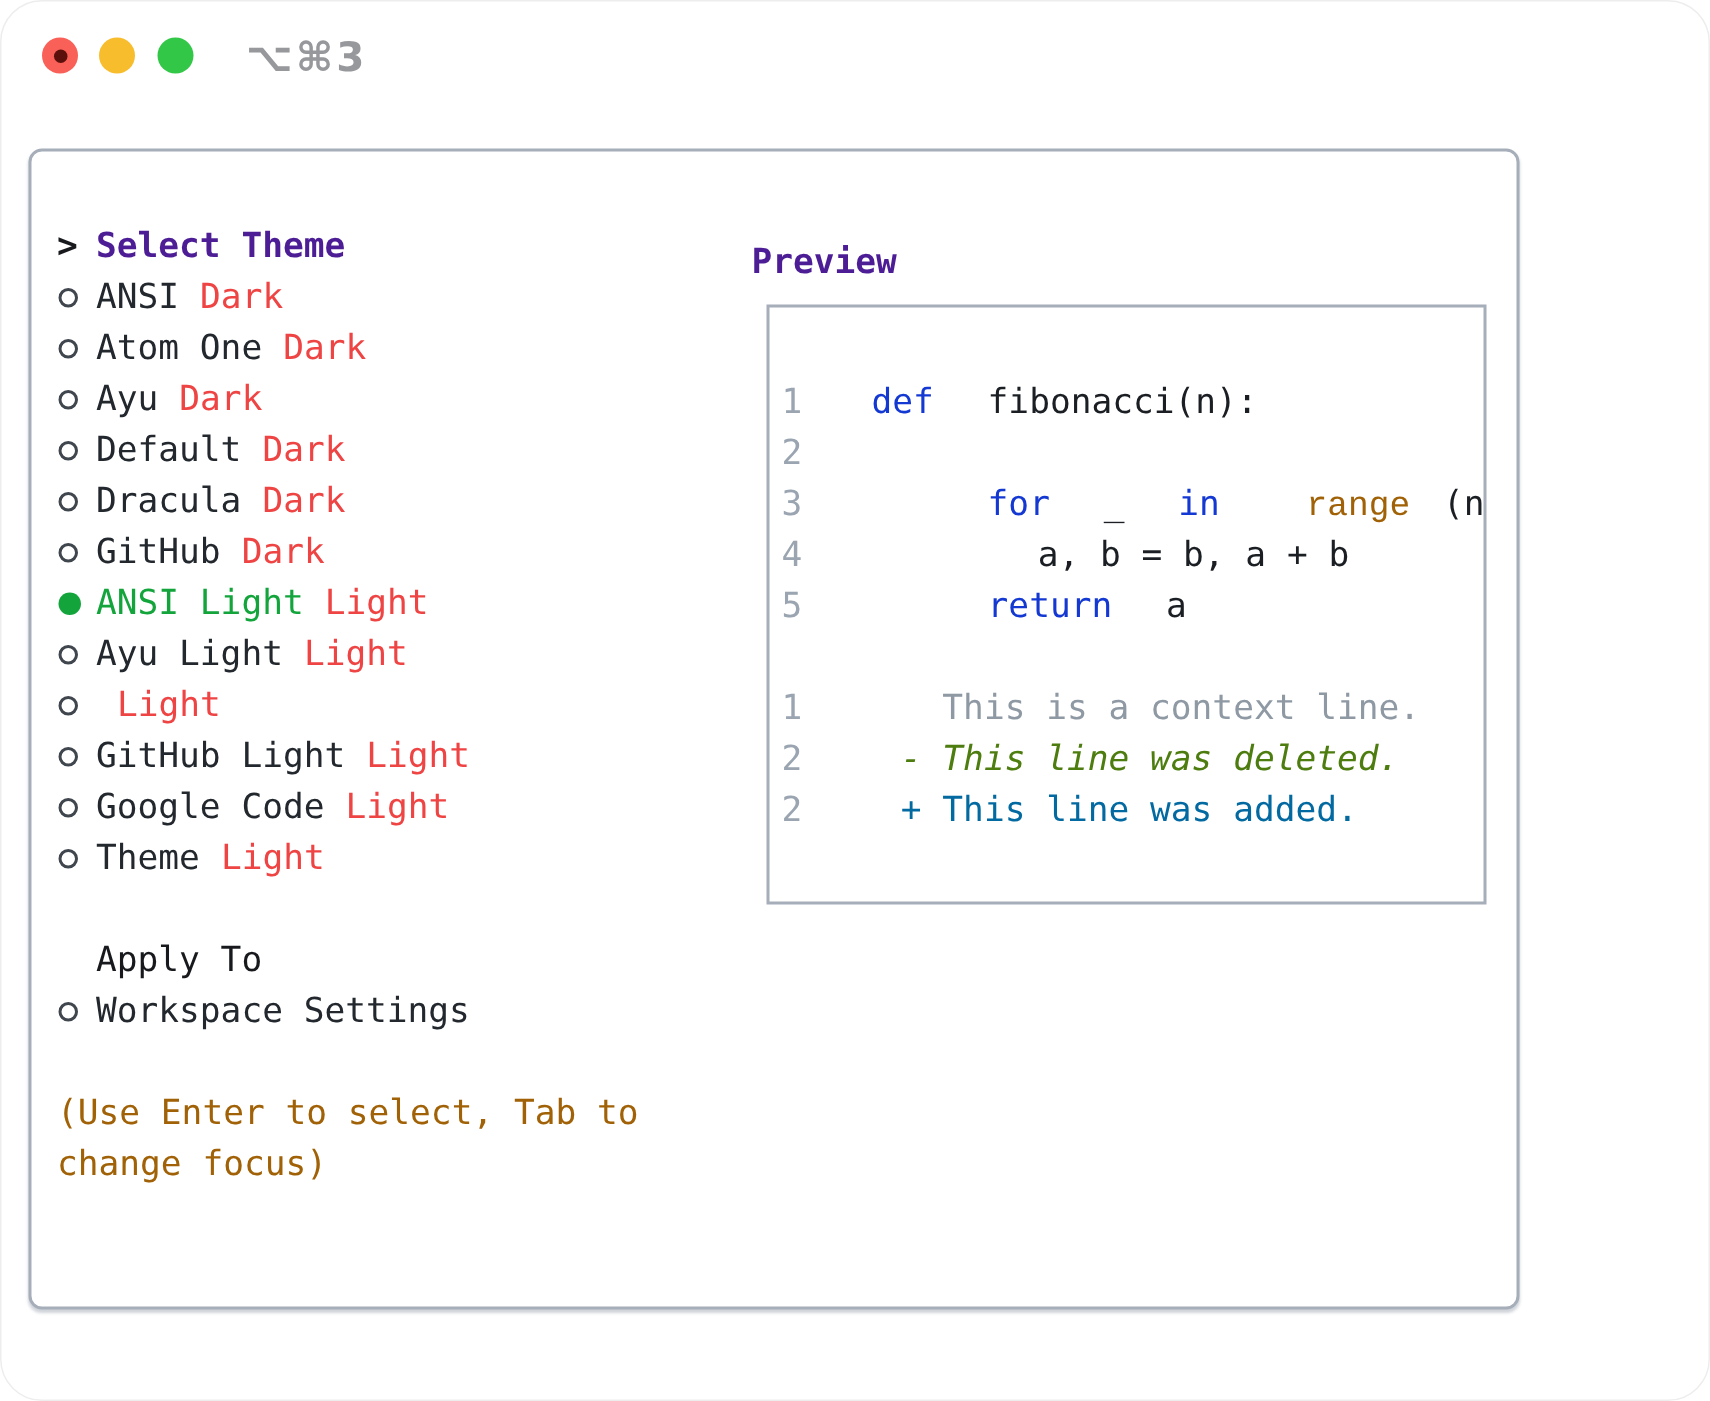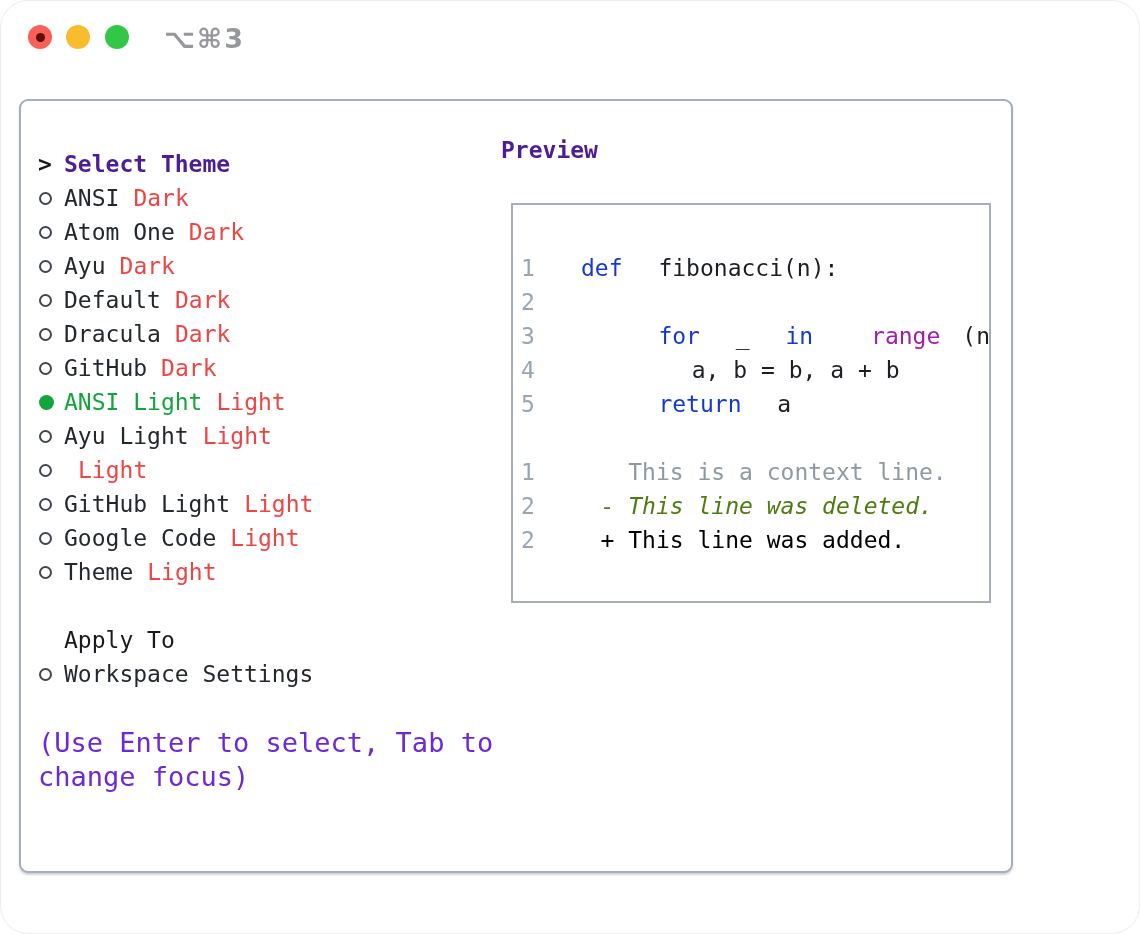--- a/index.html
+++ b/index.html
@@ -40,39 +40,39 @@
   .hdr { font-weight:700; color:#4c1d95; }
   .circle { width:13px; height:13px; border-radius:50%;
     border:2.5px solid #40464d; margin-left:1px; }
   .circle.filled { border:none; width:15px; height:15px; background:#13a53c; }
   .t-name { color:#23282e; }
   .t-name.selected { color:#13a53c; }
   .t-tag { color:#ef4444; margin-left:14px; }
   .spacer { height:34px; }
   .apply-hdr { color:#17191d; }
   .footer-line { height:34px; display:flex; align-items:center;
-    font-size:27px; color:#6d28d9; white-space:pre; }
+    font-size:23px; color:#a16207; white-space:pre; }
   
-  .preview-hdr { position:absolute; left:480px; top:32px; }
+  .preview-hdr { position:absolute; left:480px; top:57px; }
   .preview-box {
     position:absolute; left:490px; top:102px; width:480px; height:400px;
     border:2px solid #a6aeb9; background:#ffffff;
     padding:46px 0 0 8px; overflow:hidden;
   }
   .cline { display:flex; height:34px; align-items:center;
     font-size:23px; white-space:pre; }
   .lnum { display:inline-block; width:38px; flex:0 0 38px; color:#9aa5b1; }
   .ctext { white-space:pre; color:#1b1f24; }
   .tok { color:#1b1f24;margin-left:22px; }
   .tok.kw { color:#1438d2; }
   .tok.num { color:#00b110; }
-  .tok.builtin { color:#a21caf; }
+  .tok.builtin { color:#a16207;font-family:Liberation Mono, monospace; }
   .ctext.context { color:#8e99a4; }
   .ctext.deleted { color:#4d7c0f;font-style:italic; }
-  .ctext.added { color:#000000; }
+  .ctext.added { color:#0369a1; }
 </style>
 </head>
 <body>
 
 <div class="window">
 
   <div class="titlebar">
     <div class="tl tl-red">
         <div class="dot"></div>
       </div>

